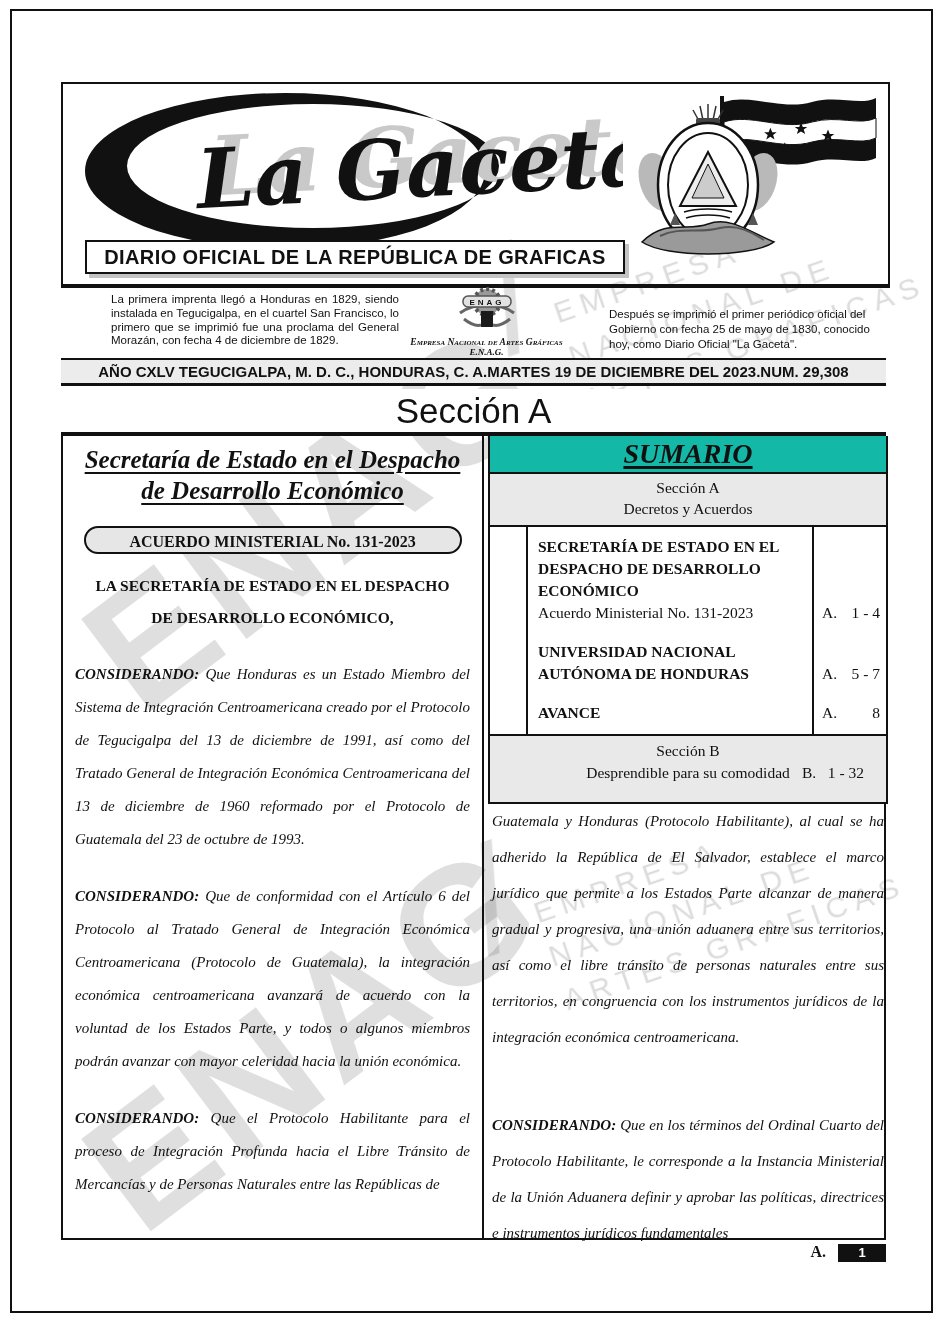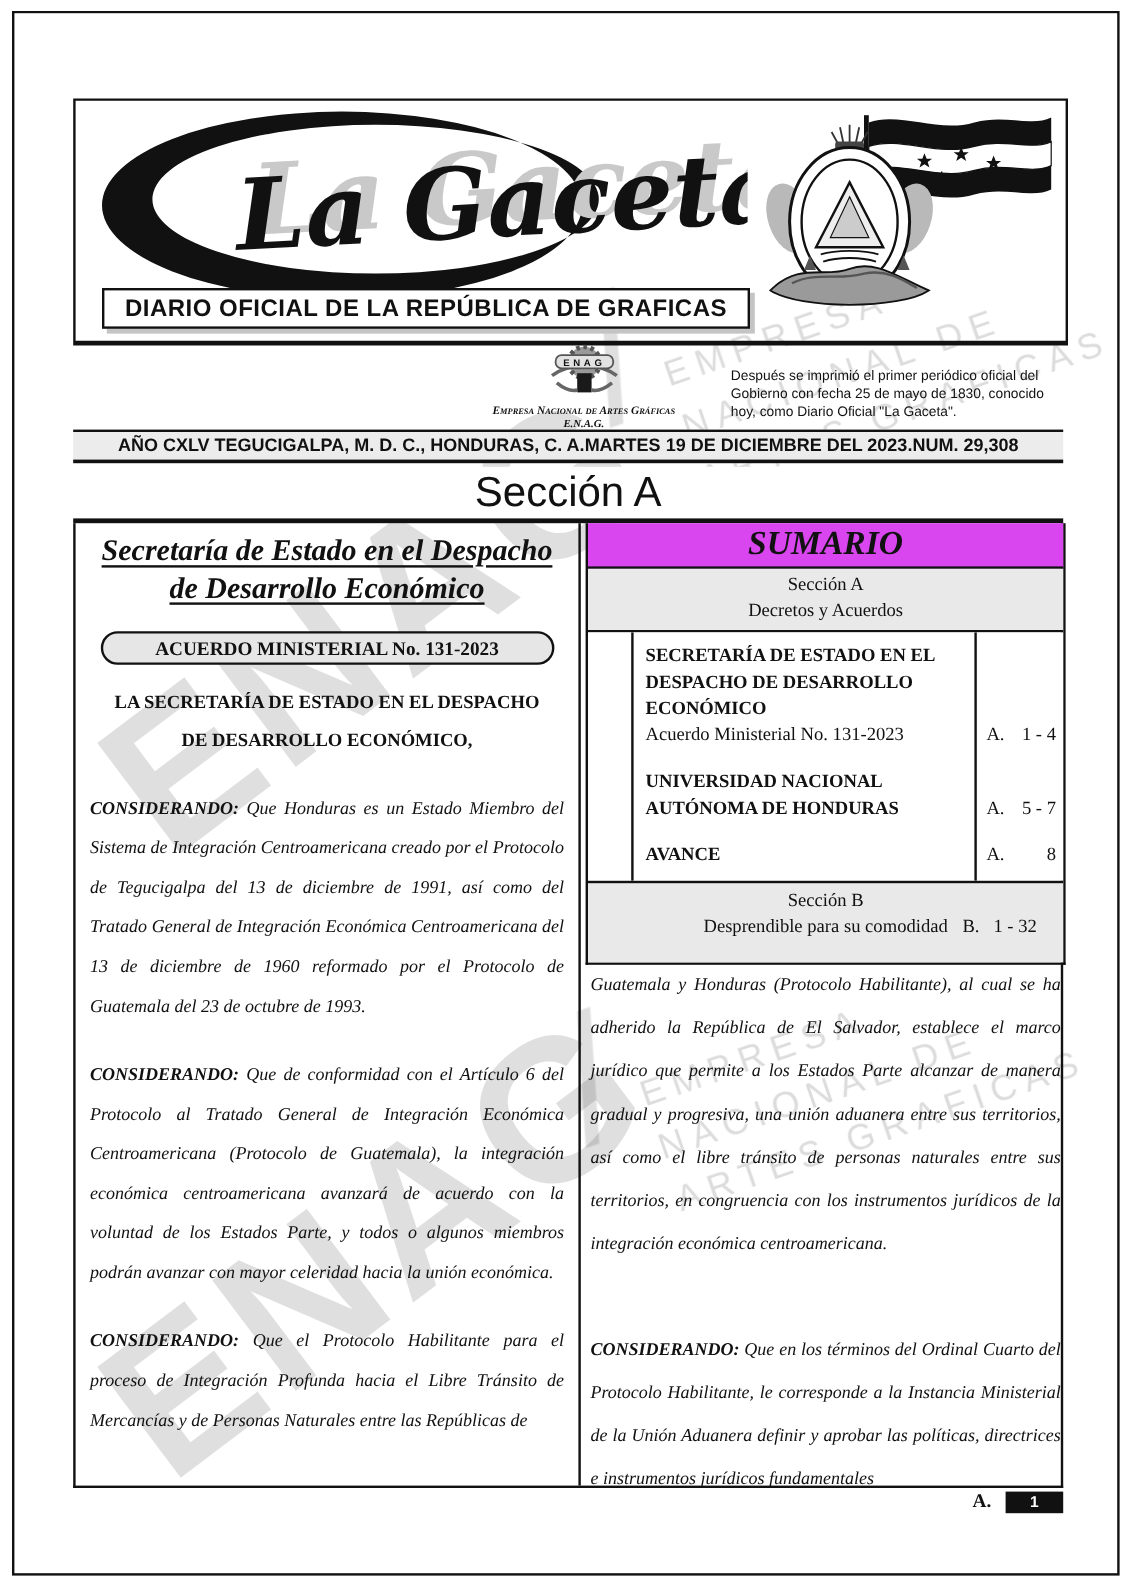--- a/index.html
+++ b/index.html
@@ -51,23 +51,23 @@
               text-decoration:underline;text-decoration-thickness:2px;text-underline-offset:4px;}
   .lc-pill{margin:20px auto 0;width:378px;height:28px;border:2px solid #111;border-radius:16px;
            background:#e6e6e6;text-align:center;font-weight:bold;font-size:16px;line-height:27px;box-sizing:border-box;}
   .lc-org{margin-top:16px;text-align:center;font-weight:bold;font-size:15.5px;line-height:32px;}
   .para{font-size:15px;line-height:33px;text-align:justify;font-style:italic;}
   .para .lead{font-weight:bold;}
   .left-col .para{margin-top:24px;}
   
   .sumario{position:absolute;left:425px;top:0;width:400px;border:2px solid #111;border-top:none;
            box-sizing:border-box;font-family:"Liberation Serif",serif;}
-  .sum-title{background:#d946ef;border-bottom:2px solid #111;text-align:center;height:36px;
+  .sum-title{background:#14b8a6;border-bottom:2px solid #111;text-align:center;height:36px;
              font-weight:bold;font-style:italic;font-size:28px;line-height:35px;
-             text-decoration-thickness:2.5px;text-underline-offset:3px;}
+             text-decoration:underline;text-decoration-thickness:2.5px;text-underline-offset:3px;}
   .sum-sub{background:#e9e9e9;border-bottom:2px solid #111;text-align:center;
            font-size:15.5px;line-height:21px;padding:3px 0 6px;}
   .sum-entries{position:relative;background:#fff;padding:9px 0 4px;}
   .sum-entries::before{content:"";position:absolute;left:36px;top:0;bottom:0;width:2px;background:#111;}
   .sum-entries::after{content:"";position:absolute;right:72px;top:0;bottom:0;width:2px;background:#111;}
   .sum-entry{position:relative;padding:0 82px 0 48px;font-size:15.5px;line-height:22px;margin-bottom:17px;}
   .sum-entry:last-child{margin-bottom:6px;}
   .sum-entry .org{font-weight:bold;}
   .sum-entry .pages{position:absolute;right:6px;bottom:0;width:58px;display:flex;justify-content:space-between;}
   .sum-secb{position:relative;background:#e9e9e9;border-top:2px solid #111;text-align:center;
@@ -149,20 +149,21 @@
       <path d="M54 122 C66 118,90 118,102 122" stroke="#111" stroke-width="1.5" fill="none"></path>
       <path d="M56 128 C68 124,88 124,100 128" stroke="#111" stroke-width="1.5" fill="none"></path>
 
       <path d="M12 152 C36 128,58 142,78 134 C100 126,120 142,144 152 C120 168,36 168,12 152 Z" fill="#9a9a9a" stroke="#111" stroke-width="1.5"></path>
       <path d="M30 146 C50 136,70 144,90 138 C110 134,124 144,134 150" stroke="#555" stroke-width="2" fill="none"></path>
       <path d="M40 135 l5 -12 5 12 Z M118 135 l5 -12 5 12 Z" fill="#555"></path>
     </svg>
   </div>
 
   <div class="info-bar">
+    <div class="info-left">La primera imprenta llegó a Honduras en 1829, siendo instalada en Tegucigalpa, en el cuartel San Francisco, lo primero que se imprimió fue una proclama del General Morazán, con fecha 4 de diciembre de 1829.</div>
     <div class="enag-block">
       <svg width="86" height="46" viewBox="0 0 86 46">
         <circle cx="43" cy="15" r="13" fill="#9a9a9a" stroke="#555" stroke-width="4" stroke-dasharray="3 3"></circle>
         <path d="M16 26 C24 20,34 18,43 18" stroke="#666" stroke-width="3" fill="none"></path>
         <path d="M70 26 C62 20,52 18,43 18" stroke="#666" stroke-width="3" fill="none"></path>
         <rect x="19" y="9" width="48" height="11" rx="5" fill="#e2e2e2" stroke="#555" stroke-width="1.5"></rect>
         <text x="43" y="18" text-anchor="middle" font-family="Liberation Sans, sans-serif" font-size="8" font-weight="bold" letter-spacing="3" fill="#111">ENAG</text>
         <rect x="37" y="24" width="12" height="16" fill="#1a1a1a"></rect>
         <path d="M20 32 q10 8 17 6 M66 32 q-10 8 -17 6" stroke="#666" stroke-width="3" fill="none"></path>
       </svg>

